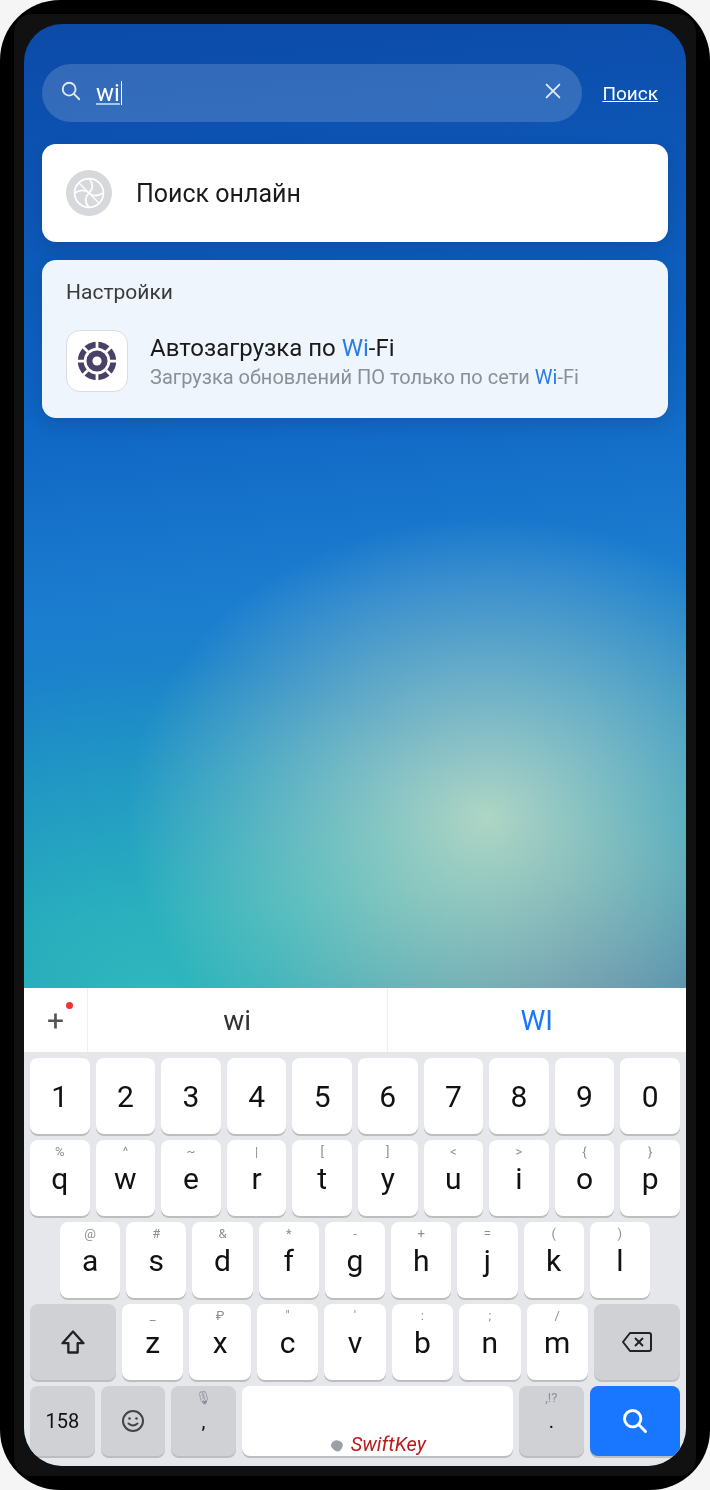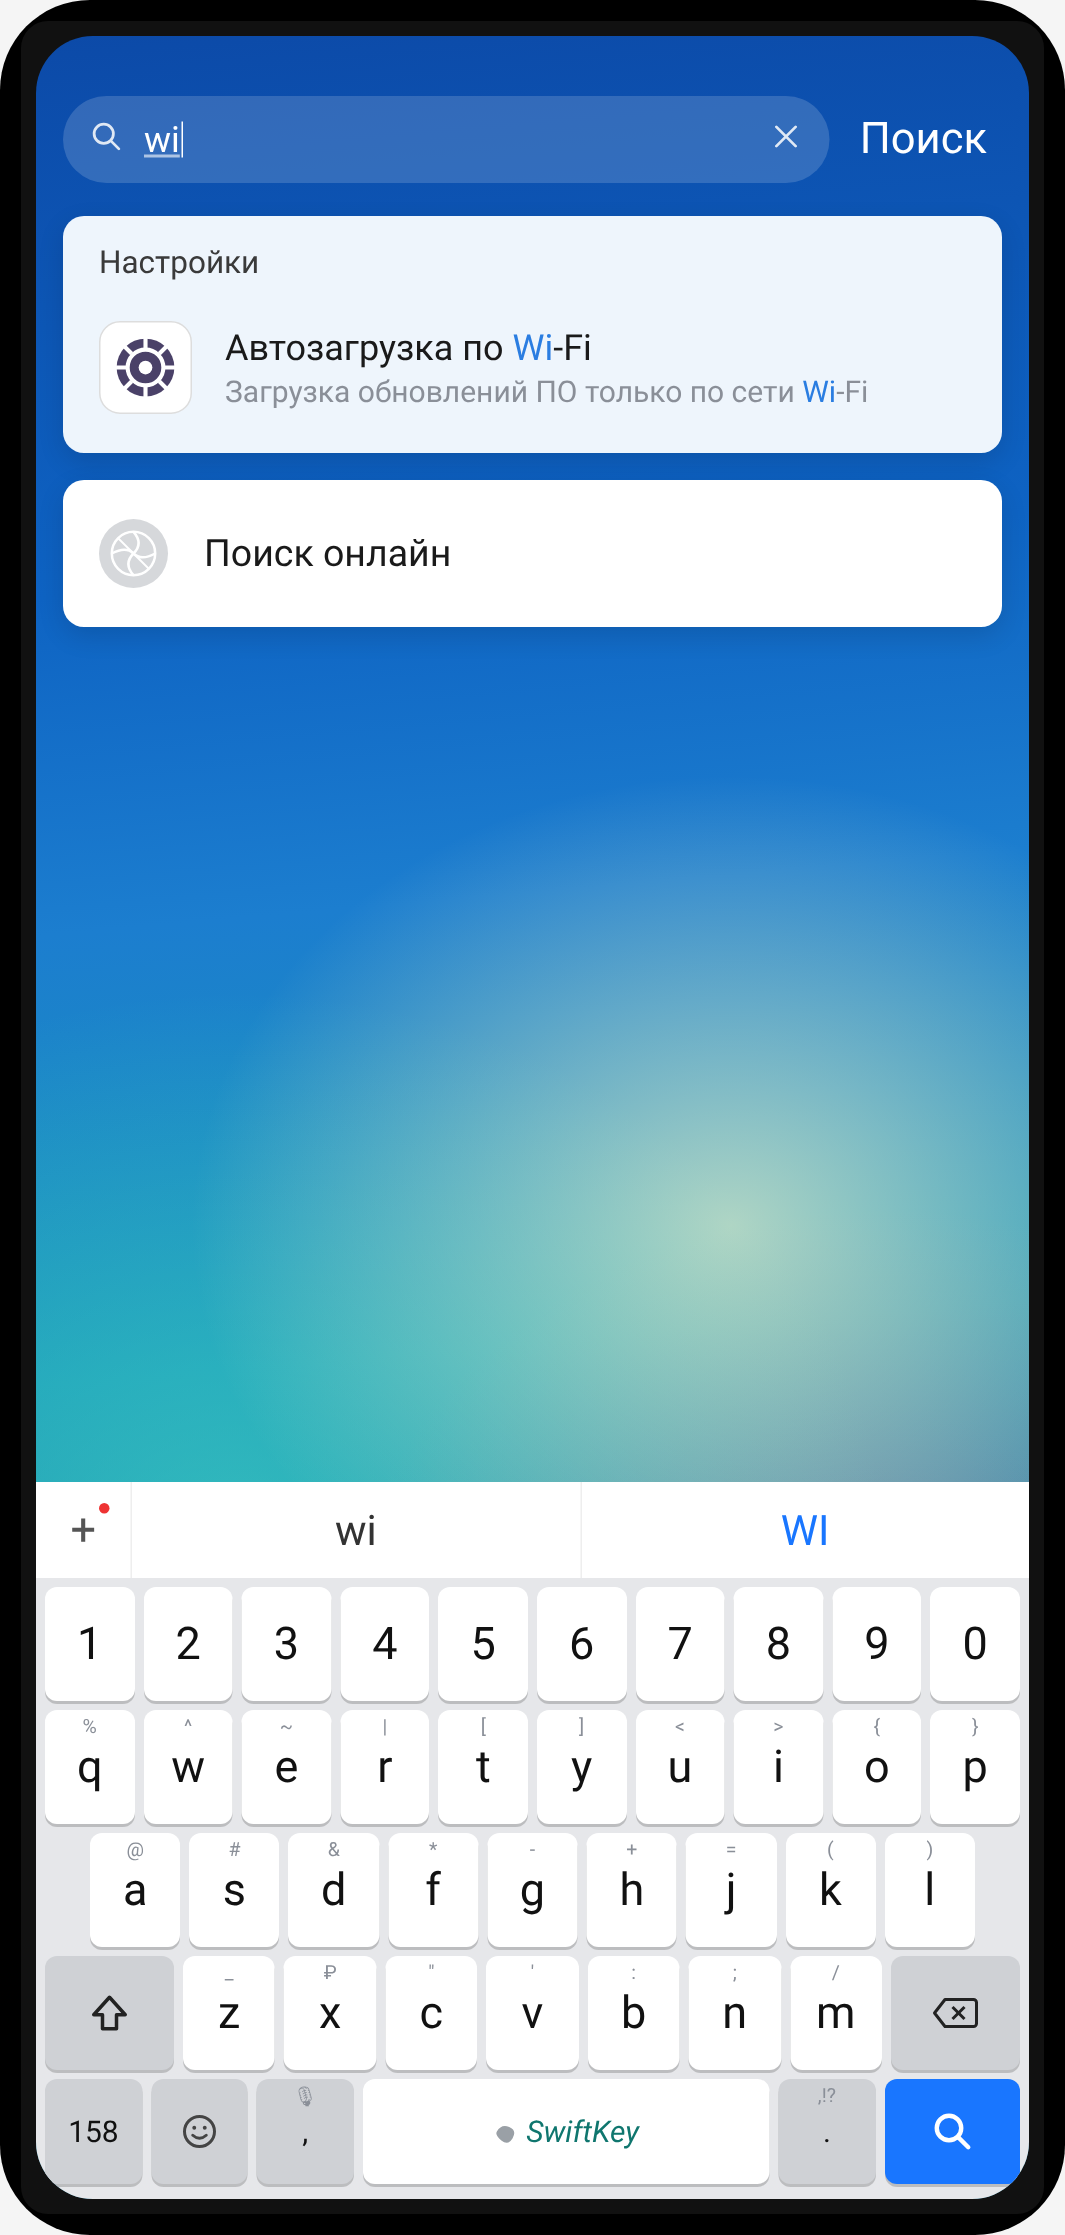--- a/index.html
+++ b/index.html
@@ -46,21 +46,21 @@
     display: flex; align-items: center;
     padding: 0 18px;
     color: #fff;
   }
   .search-pill .mag { opacity: .85; margin-right: 14px; }
   .search-pill input {
     flex: 1; background: transparent; border: none; outline: none;
     color: #fff; font-size: 24px;
   }
   .search-pill .clear { opacity: .85; cursor: pointer; }
-  .search-action { color: #fff; font-size: 29px; padding: 0 10px 0 4px; cursor: pointer; }
+  .search-action { color: #fff; font-size: 19px; padding: 0 10px 0 4px; cursor: pointer; text-decoration: underline; }
 
   
   .card {
     margin: 0 18px 18px 18px;
     background: #fff;
     border-radius: 14px;
     box-shadow: 0 6px 18px rgba(0,0,0,.12);
     overflow: hidden;
   }
   .card-blue { background: #eef5fc; }
@@ -122,21 +122,21 @@
     box-shadow: 0 2px 0 rgba(0,0,0,.18);
     display: flex; flex-direction: column; align-items: center; justify-content: center;
     position: relative; cursor: pointer;
     font-size: 30px; color: #111;
   }
   .key .sec {
     position: absolute; top: 4px; font-size: 13px; color: #8a8f98;
   }
   .key.fn { background: #cfd1d5; }
   .key.wide { flex: 1.4; }
-  .key.space { flex: 4.2; font-size: 16px; color: #0f766e; font-style: italic; }
+  .key.space { flex: 4.2; font-size: 16px; color: #b91c1c; font-style: italic; justify-content: flex-end; }
   .key.search { background: #1976ff; flex: 1.4; }
   .key.search svg path, .key.search svg circle { stroke: #fff; }
   .krow.bottom .key { height: 70px; font-size: 20px; }
   .krow.bottom { padding: 6px 6px 0 6px; }
 
   .cursor { display:inline-block; width:1px; height:24px; background:#fff; vertical-align:middle; margin-left:1px; animation: blink 1s step-end infinite; }
   @keyframes blink { 50% { opacity: 0; } }
 </style>
 </head>
 <body>
@@ -161,20 +161,34 @@
             <input type="text" aria-hidden="true" style="width: 0px; opacity: 0; position: absolute;" value="wi">
           </span>
           <span class="clear">
             <svg width="22" height="22" viewBox="0 0 24 24">
                 <line x1="5" y1="5" x2="19" y2="19" stroke="#fff" stroke-width="2" stroke-linecap="round"></line>
                 <line x1="19" y1="5" x2="5" y2="19" stroke="#fff" stroke-width="2" stroke-linecap="round"></line>
               </svg>
           </span>
         </div>
         <div class="search-action">Поиск</div>
+      </div>
+
+      <div class="card">
+        <div class="online-row">
+          <div class="globe-icon">
+            <svg width="34" height="34" viewBox="0 0 40 40">
+              <circle cx="20" cy="20" r="17" fill="none" stroke="#fff" stroke-width="2"></circle>
+              <path d="M3 20 Q14 14 20 20 Q26 26 37 20" fill="none" stroke="#fff" stroke-width="2"></path>
+              <path d="M20 3 Q28 12 20 20 Q12 28 20 37" fill="none" stroke="#fff" stroke-width="2"></path>
+              <path d="M8 8 Q18 18 32 32" fill="none" stroke="#fff" stroke-width="1.5"></path>
+            </svg>
+          </div>
+          <div class="online-label">Поиск онлайн</div>
+        </div>
       </div>
 
       <div class="card card-blue">
         <div class="card-header">Настройки</div>
         <div class="result-row">
           <div class="app-icon">
             <svg width="44" height="44" viewBox="0 0 48 48">
               <circle cx="24" cy="24" r="21" fill="#4a4168"></circle>
               <circle cx="24" cy="24" r="13" fill="none" stroke="#fff" stroke-width="3"></circle>
               <g stroke="#fff" stroke-width="3">
@@ -194,34 +208,20 @@
             <div class="result-title">
               <span>Автозагрузка по </span><span class="hl">Wi</span><span>-Fi</span>
             </div>
             <div class="result-sub">
               <span>Загрузка обновлений ПО только по сети </span><span class="hl">Wi</span><span>-Fi</span>
             </div>
           </div>
         </div>
       </div>
 
-      <div class="card">
-        <div class="online-row">
-          <div class="globe-icon">
-            <svg width="34" height="34" viewBox="0 0 40 40">
-              <circle cx="20" cy="20" r="17" fill="none" stroke="#fff" stroke-width="2"></circle>
-              <path d="M3 20 Q14 14 20 20 Q26 26 37 20" fill="none" stroke="#fff" stroke-width="2"></path>
-              <path d="M20 3 Q28 12 20 20 Q12 28 20 37" fill="none" stroke="#fff" stroke-width="2"></path>
-              <path d="M8 8 Q18 18 32 32" fill="none" stroke="#fff" stroke-width="1.5"></path>
-            </svg>
-          </div>
-          <div class="online-label">Поиск онлайн</div>
-        </div>
-      </div>
-
       <div class="keyboard">
         <div class="sugg-bar">
           <div class="sugg-plus">+<span class="dot"></span></div>
           <div class="sugg">wi</div>
           <div class="sugg active">WI</div>
         </div>
 
         <div class="krow" id="krow-num">
             <div class="key">
               <span>1</span>

